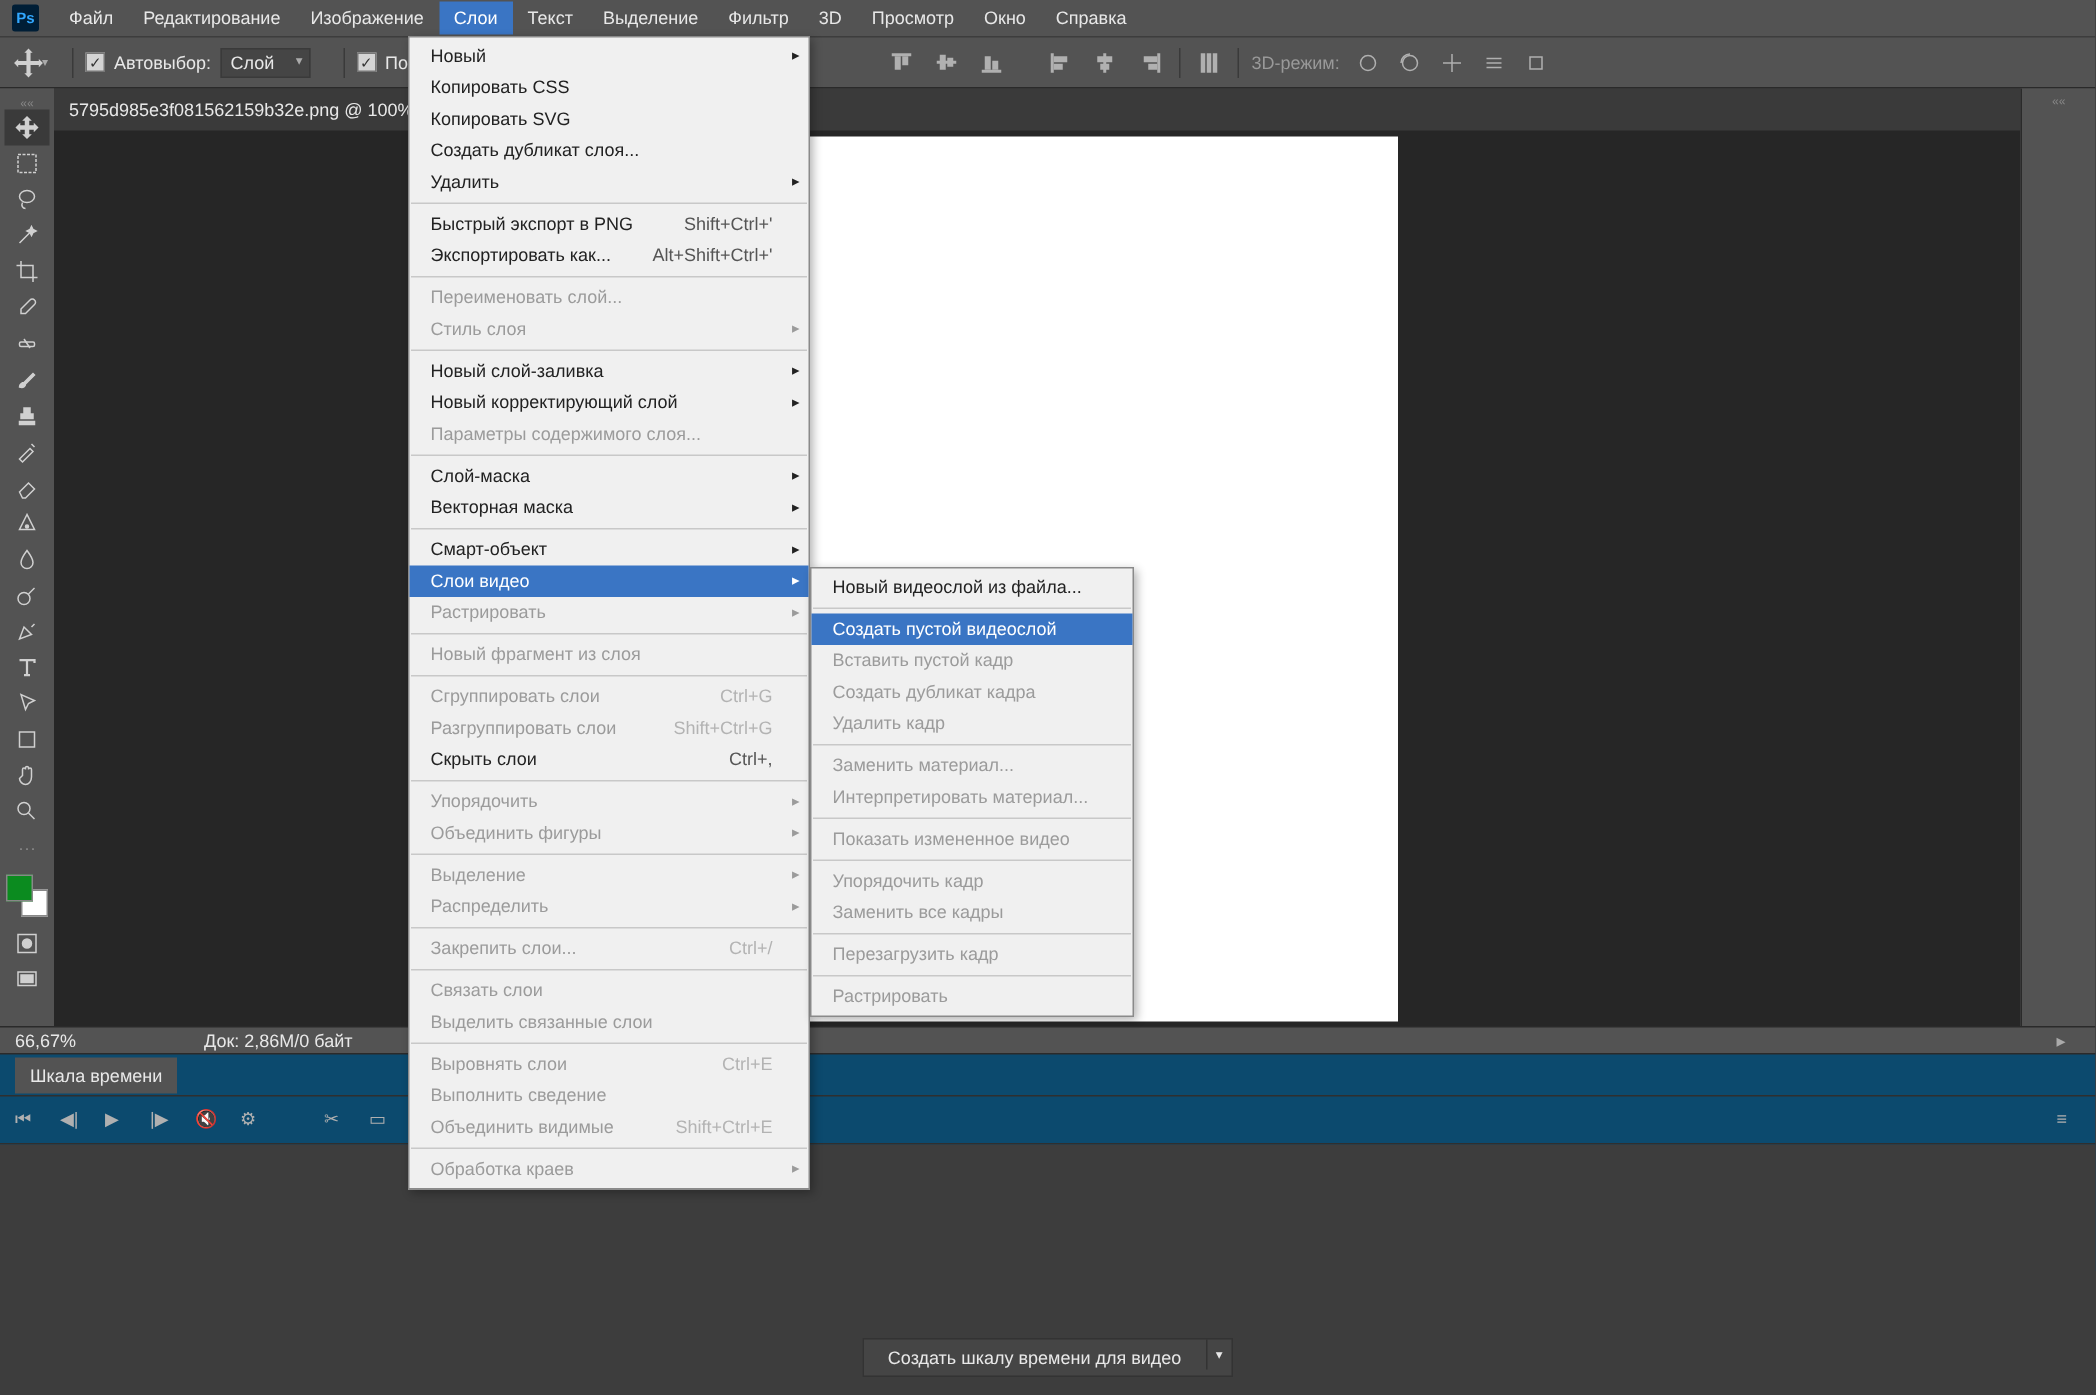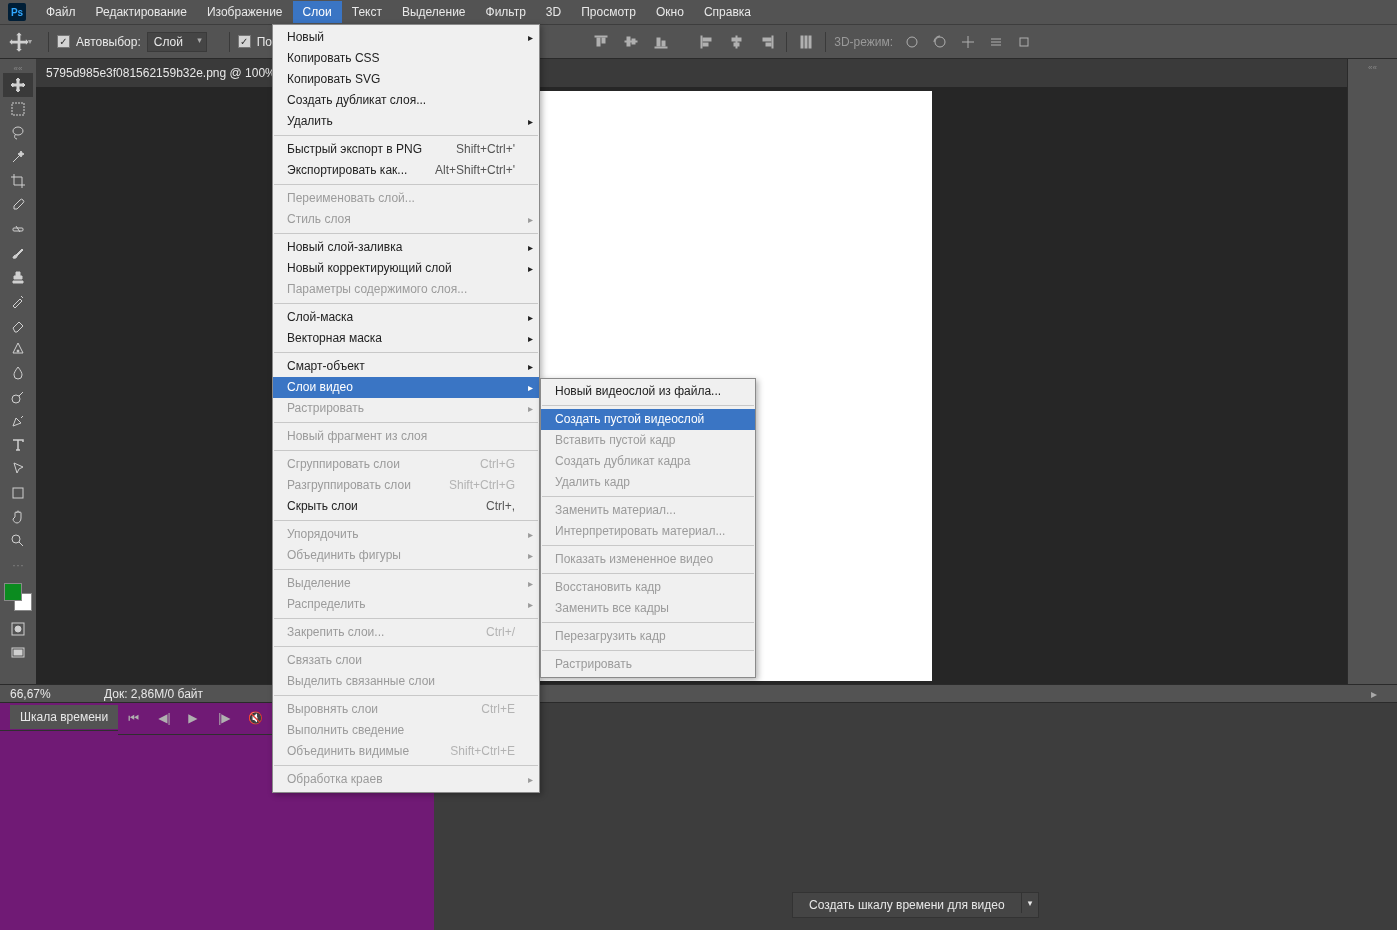--- a/index.html
+++ b/index.html
@@ -28,25 +28,25 @@
 .swatch-fb .fg{position:absolute;left:0;top:0;width:18px;height:18px;background:#0b8b1f;border:1px solid #888}
 .swatch-fb .bg{position:absolute;right:0;bottom:0;width:18px;height:18px;background:#fff;border:1px solid #888}
 
 .canvas-area{flex:1;background:#262626;display:flex;flex-direction:column}
 .tab-bar{height:28px;background:#3a3a3a;display:flex;align-items:center;padding-left:10px;color:#e8e8e8}
 .canvas-view{flex:1;display:flex;align-items:flex-start;justify-content:center;padding-top:4px;overflow:hidden}
 .canvas{width:480px;height:590px;background:#fff}
 
 .right-col{width:50px;background:#535353;display:flex;flex-direction:column;align-items:center;padding-top:4px;gap:8px;border-left:1px solid #2a2a2a}
 
-.status-bar{height:18px;background:#535353;color:#e8e8e8;display:flex;align-items:center;padding:0 10px;font-size:11px;gap:24px;border-top:1px solid #2a2a2a}
+.status-bar{height:18px;background:#535353;color:#e8e8e8;display:flex;align-items:center;padding:0 10px;font-size:11px;gap:56px;border-top:1px solid #2a2a2a}
 .status-bar .zoom{width:70px}
 .status-bar .arrow{margin-left:auto;margin-right:10px;color:#aaa}
 
-.timeline{background:#701a75;display:flex;flex-direction:row;height:228px;border-top:1px solid #2a2a2a}
+.timeline{background:#0c4a6e;display:flex;flex-direction:column;height:228px;border-top:1px solid #2a2a2a}
 .timeline-tabs{height:28px;display:flex;align-items:center;padding-left:10px;border-bottom:1px solid #2f2f2f}
 .timeline-tab{background:#535353;padding:5px 10px;color:#e8e8e8}
 .timeline-tools{height:32px;display:flex;align-items:center;padding:0 10px;gap:14px;color:#b0b0b0;border-bottom:1px solid #2f2f2f}
 .timeline-tools .spacer{flex:1}
 .timeline-tools .tb{width:16px;height:16px}
 .timeline-body{flex:1;background:#3d3d3d;display:flex;align-items:flex-end;justify-content:center;padding-bottom:12px}
 .timeline-btn{background:#454545;border:1px solid #333;display:flex;align-items:flex-start;color:#e8e8e8}
 .timeline-btn .main{padding:5px 16px}
 .timeline-btn .arrow{padding:5px 6px;border-left:1px solid #333;font-size:9px}
 
@@ -502,21 +502,21 @@
     </div>
     <div class="menu-item dis">
       <span>Интерпретировать материал...</span>
     </div>
     <div class="menu-sep"></div>
     <div class="menu-item dis">
       <span>Показать измененное видео</span>
     </div>
     <div class="menu-sep"></div>
     <div class="menu-item dis">
-      <span>Восстановить кадр</span>
+      <span>Упорядочить кадр</span>
     </div>
     <div class="menu-item dis">
       <span>Заменить все кадры</span>
     </div>
     <div class="menu-sep"></div>
     <div class="menu-item dis">
       <span>Перезагрузить кадр</span>
     </div>
     <div class="menu-sep"></div>
     <div class="menu-item dis">

